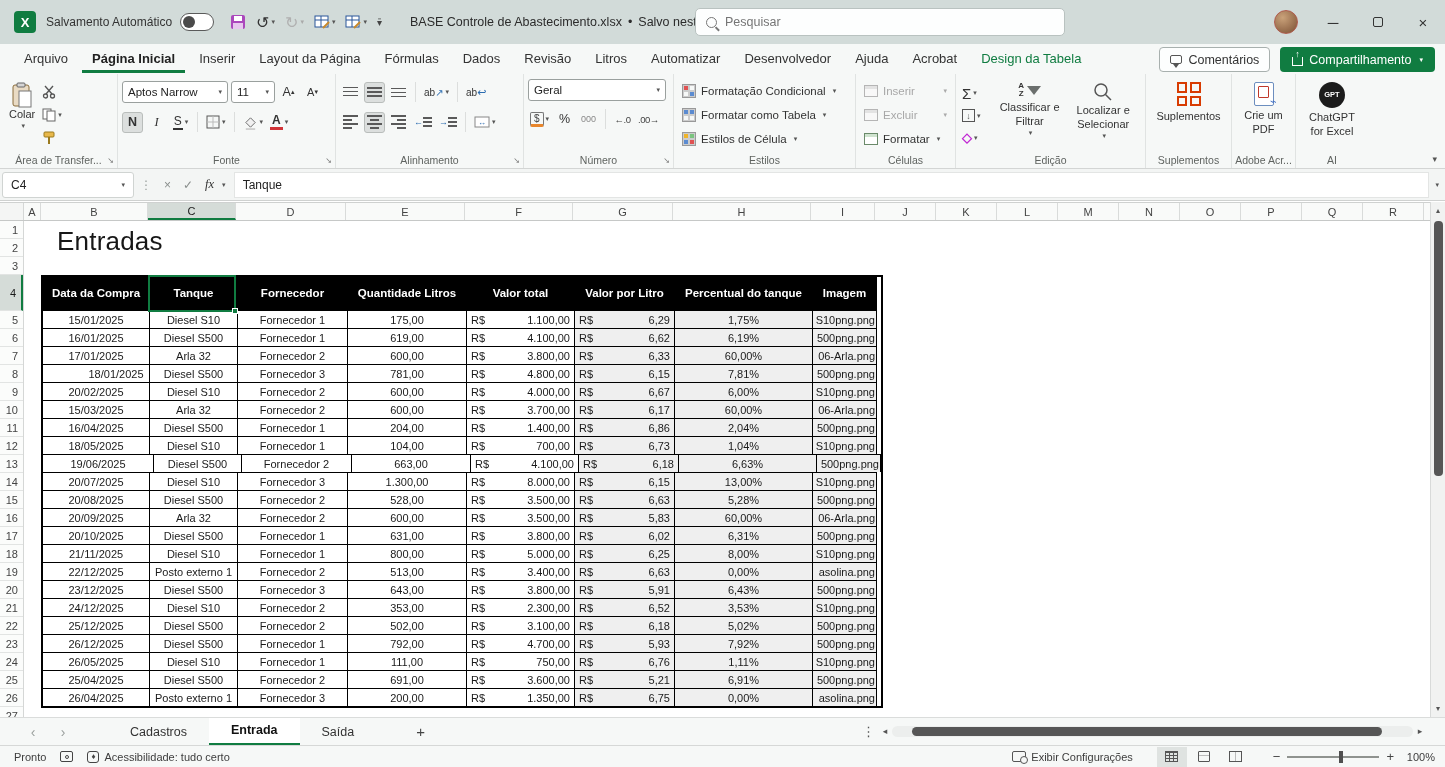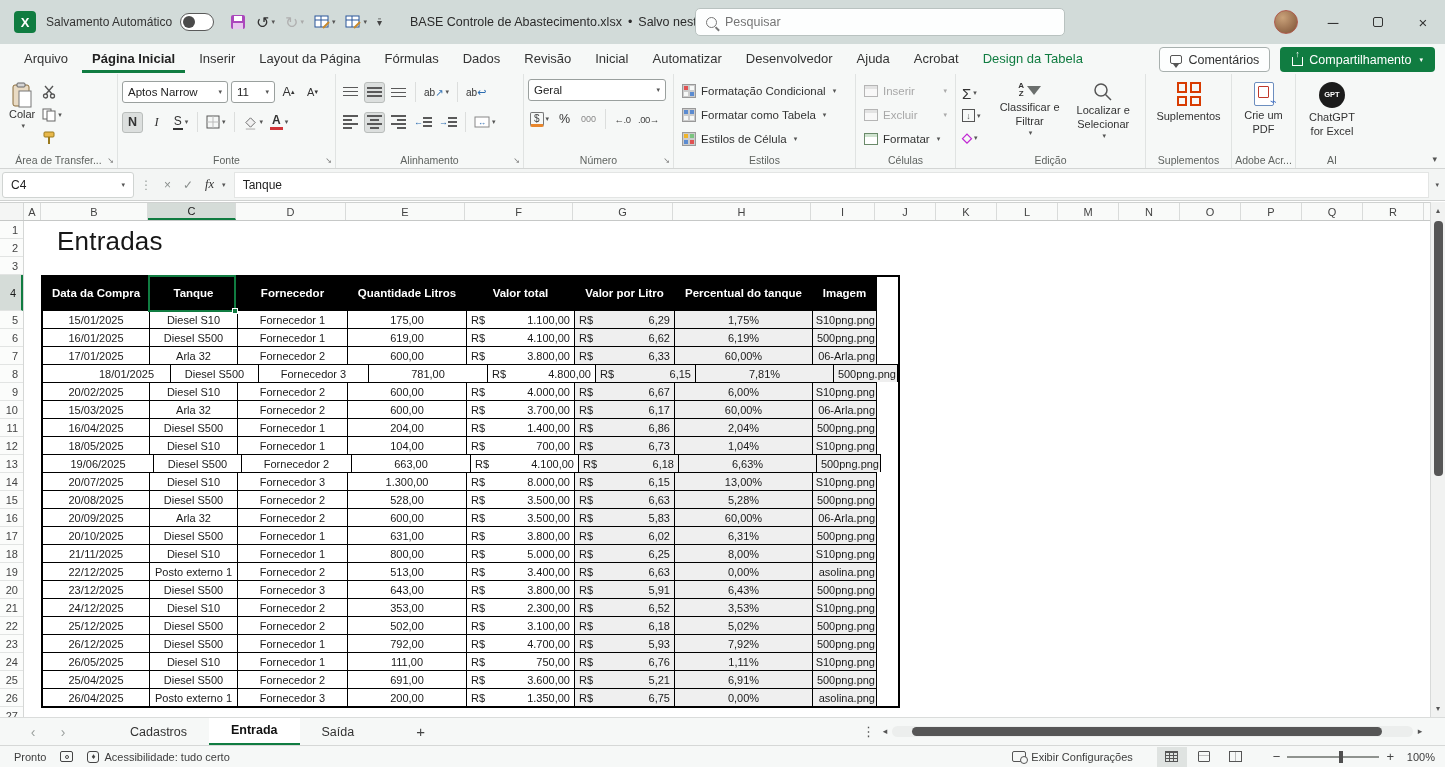--- a/index.html
+++ b/index.html
@@ -224,21 +224,21 @@
 
   <div id="tabrow">
     <div id="ribbon-tabs">
         <div class="rtab">Arquivo</div>
         <div class="rtab active">Página Inicial</div>
         <div class="rtab">Inserir</div>
         <div class="rtab">Layout da Página</div>
         <div class="rtab">Fórmulas</div>
         <div class="rtab">Dados</div>
         <div class="rtab">Revisão</div>
-        <div class="rtab">Inicial</div>
+        <div class="rtab">Litros</div>
         <div class="rtab">Automatizar</div>
         <div class="rtab">Desenvolvedor</div>
         <div class="rtab">Ajuda</div>
         <div class="rtab">Acrobat</div>
         <div class="rtab contextual">Design da Tabela</div>
       </div>
     <div class="top-actions">
       <div class="comments-btn">
         <span class="bubble"></span>
         <span>Comentários</span>
@@ -700,21 +700,21 @@
           <span class="val">3.800,00</span>
         </div>
         <div class="td gray curcell" style="width: 100px;">
           <span class="cur">R$</span>
           <span class="val">6,33</span>
         </div>
         <div class="td gray" style="width: 138px;">60,00%</div>
         <div class="td gray imgcell" style="width: 64px;">06-Arla.png</div>
       </div>
       <div class="trow">
-        <div class="td" style="width: 128px; padding-left: 40px;">18/01/2025</div>
+        <div class="td" style="width: 107px; padding-left: 40px;">18/01/2025</div>
         <div class="td" style="width: 88px;">Diesel S500</div>
         <div class="td" style="width: 110px;">Fornecedor 3</div>
         <div class="td" style="width: 119px;">781,00</div>
         <div class="td curcell" style="width: 108px;">
           <span class="cur">R$</span>
           <span class="val">4.800,00</span>
         </div>
         <div class="td gray curcell" style="width: 100px;">
           <span class="cur">R$</span>
           <span class="val">6,15</span>

